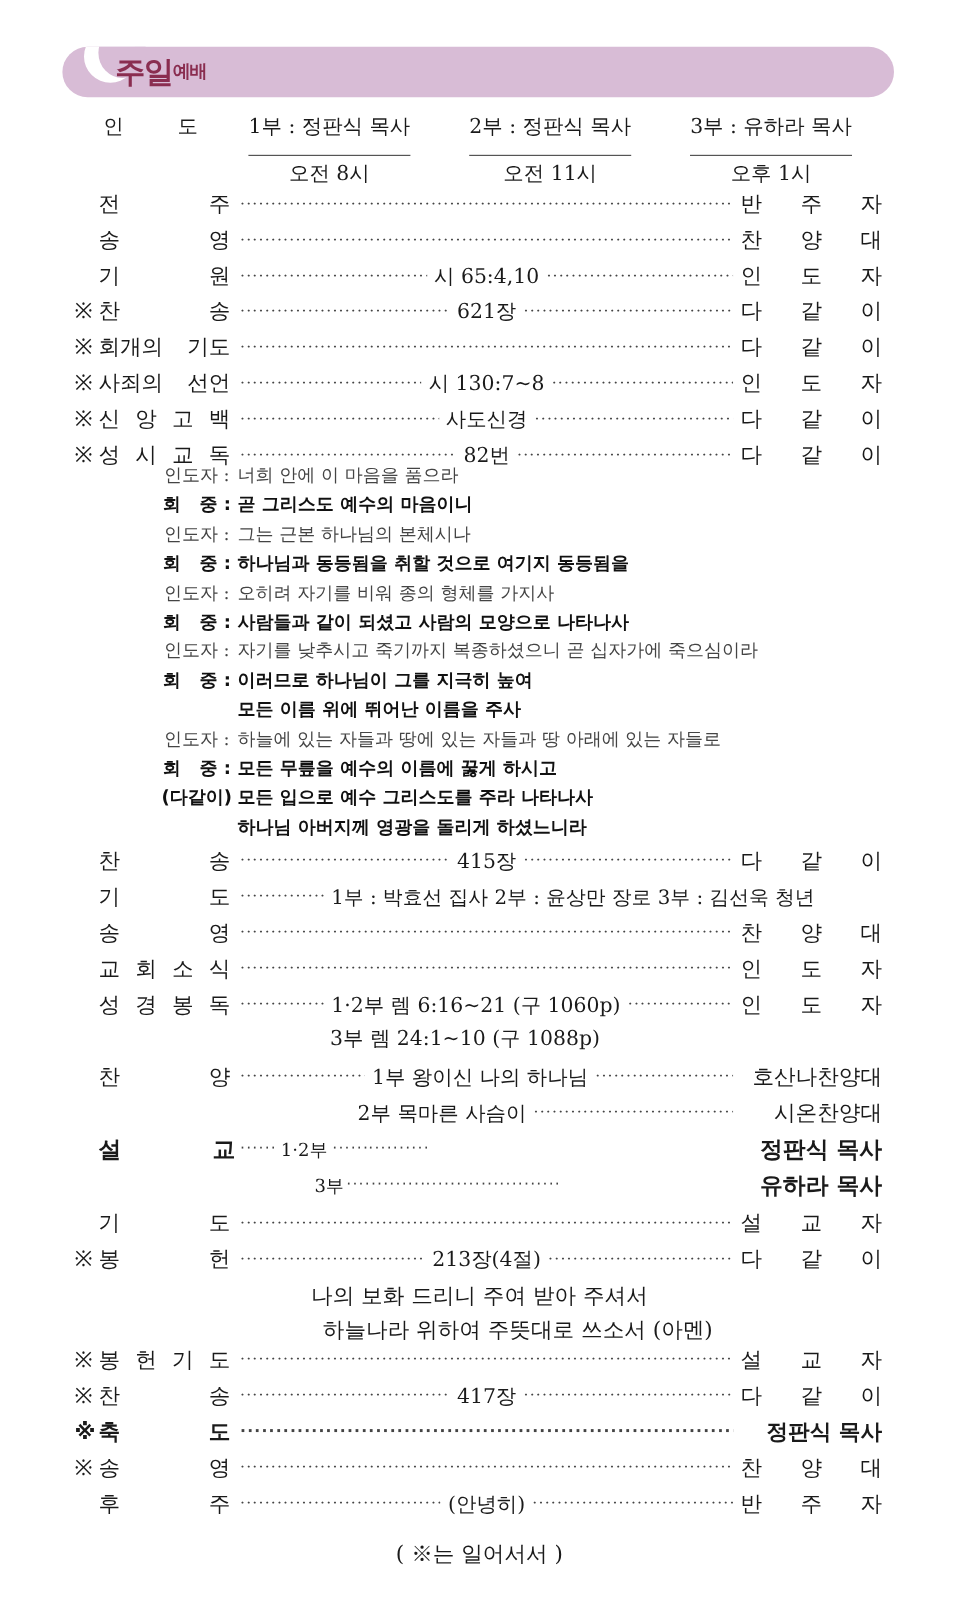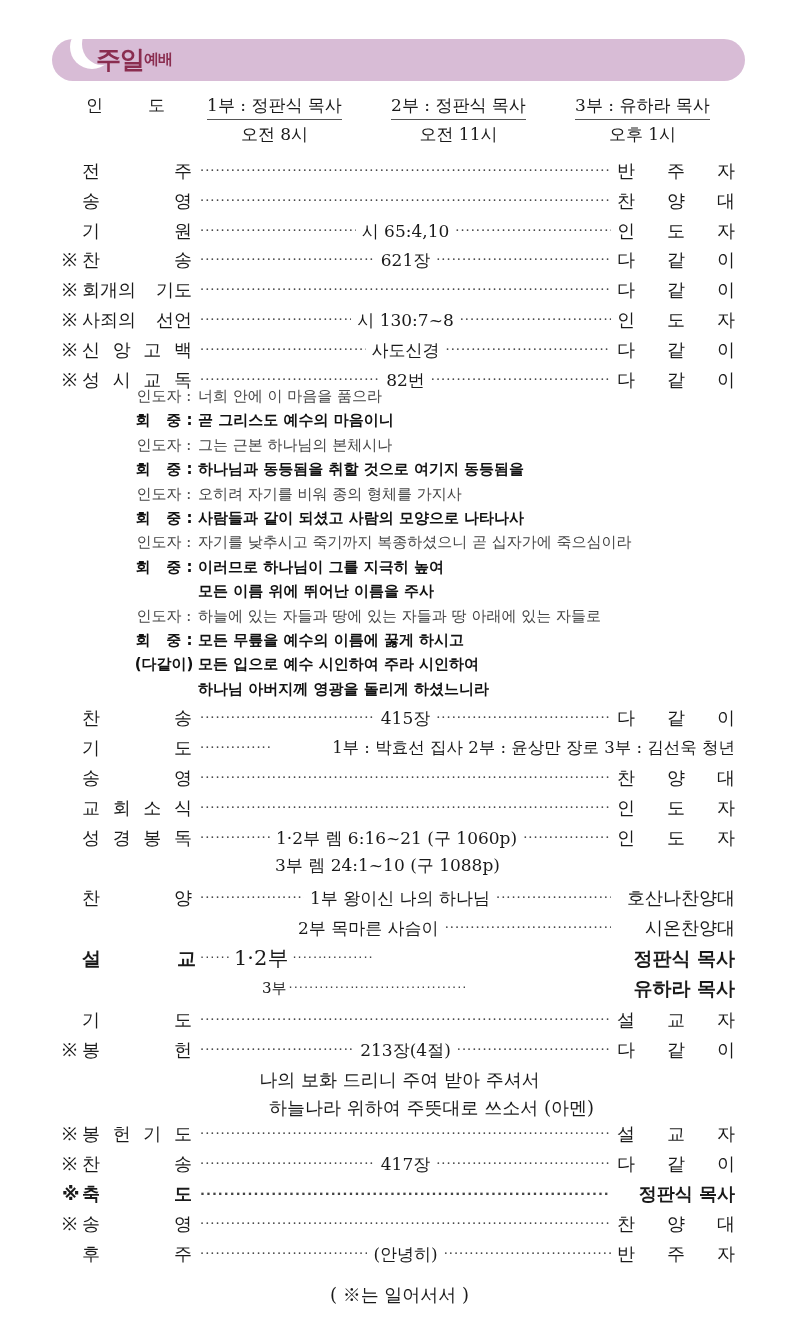--- a/index.html
+++ b/index.html
@@ -13,21 +13,21 @@
             border-radius:50%; background:#d8bcd6; }
   .header .title { position:absolute; left:44px; top:4px; font-family:"DejaVu Sans","Liberation Sans",sans-serif;
             font-weight:bold; color:#8a2d50; letter-spacing:-1px; }
   .header .title .big { font-size:25px;margin-top:24px; }
   .header .title .small { font-size:15px; vertical-align:4px; }
 
   .leaders-row { position:absolute; left:62px; top:94px; width:673px; font-size:17px; }
   .leaders-row .lbl { position:absolute; left:24px; top:0; }
   .leaders-row .lbl2 { position:absolute; left:86px; top:0; }
   .svc { position:absolute; top:0; text-align:center; }
-  .svc .who { border-bottom:1px solid #555; padding-bottom:2px; display:inline-block; white-space:nowrap; }
+  .svc .who { border-bottom:1px solid #555; padding-bottom:12px; display:inline-block; white-space:nowrap; }
   .svc .time { display:block; margin-top:3px; }
 
   .row { position:absolute; left:62px; width:673px; height:28px; font-size:18px; line-height:28px; white-space:nowrap; }
   .row .mark { position:absolute; left:0; top:0; }
   .row .left { position:absolute; left:20px; top:0; width:110px; display:flex; justify-content:space-between; }
   .row .dots { position:absolute; left:138px; right:124px; top:0; overflow:hidden; color:#333;
                display:flex; justify-content:center; align-items:center; }
   .row .dots .fill { flex:1; overflow:hidden; letter-spacing:1px; font-size:13px; color:#444; }
   .row .dots .mid { padding:0 6px; font-size:17px; color:#1a1a1a; }
   .row .right { position:absolute; right:0; top:0; width:118px; display:flex; justify-content:space-between; }
@@ -213,21 +213,21 @@
     <div class="resp congr" style="top: 408.4px;"><span class="who" style="font-weight: bold; white-space: pre;">회   중 :</span><span>곧 그리스도 예수의 마음이니</span></div>
     <div class="resp leader" style="top: 432.8px;"><span class="who" style="white-space: pre;">인도자 :</span><span>그는 근본 하나님의 본체시나</span></div>
     <div class="resp congr" style="top: 457.2px;"><span class="who" style="font-weight: bold; white-space: pre;">회   중 :</span><span>하나님과 동등됨을 취할 것으로 여기지 동등됨을</span></div>
     <div class="resp leader" style="top: 481.6px;"><span class="who" style="white-space: pre;">인도자 :</span><span>오히려 자기를 비워 종의 형체를 가지사</span></div>
     <div class="resp congr" style="top: 506px;"><span class="who" style="font-weight: bold; white-space: pre;">회   중 :</span><span>사람들과 같이 되셨고 사람의 모양으로 나타나사</span></div>
     <div class="resp leader" style="top: 530.4px;"><span class="who" style="white-space: pre;">인도자 :</span><span>자기를 낮추시고 죽기까지 복종하셨으니 곧 십자가에 죽으심이라</span></div>
     <div class="resp congr" style="top: 554.8px;"><span class="who" style="font-weight: bold; white-space: pre;">회   중 :</span><span>이러므로 하나님이 그를 지극히 높여</span></div>
     <div class="resp congr" style="top: 579.2px;"><span class="who" style="font-weight: bold; white-space: pre;"></span><span>모든 이름 위에 뛰어난 이름을 주사</span></div>
     <div class="resp leader" style="top: 603.6px;"><span class="who" style="white-space: pre;">인도자 :</span><span>하늘에 있는 자들과 땅에 있는 자들과 땅 아래에 있는 자들로</span></div>
     <div class="resp congr" style="top: 628px;"><span class="who" style="font-weight: bold; white-space: pre;">회   중 :</span><span>모든 무릎을 예수의 이름에 꿇게 하시고</span></div>
-    <div class="resp congr" style="top: 652.4px;"><span class="who" style="font-weight: bold; white-space: pre;">(다같이)</span><span>모든 입으로 예수 시인하여 주라 시인하여</span></div>
+    <div class="resp congr" style="top: 652.4px;"><span class="who" style="font-weight: bold; white-space: pre;">(다같이)</span><span>모든 입으로 예수 그리스도를 주라 나타나사</span></div>
     <div class="resp congr" style="top: 676.8px;"><span class="who" style="font-weight: bold; white-space: pre;"></span><span>하나님 아버지께 영광을 돌리게 하셨느니라</span></div>
   </div>
 
 <div>
 
   <div class="row" style="top:704px;">
     <span class="mark"></span>
     <span class="left">
         <span>찬</span>
         <span>송</span>
@@ -244,21 +244,21 @@
       </span>
   </div>
 
   <div class="row" style="top:734px;">
     <span class="left">
         <span>기</span>
         <span>도</span>
       </span>
     <span class="dots" style="right:0;">
         <span class="fill" style="flex:0 0 70px;">··························</span>
-        <span class="mid" style="font-size:16.5px;padding-right:0;flex:1;text-align:right;">1부 : 박효선 집사  2부 : 윤상만 장로  3부 : 김선욱 청년</span>
+        <span class="mid" style="font-size:16.5px;padding-right:0;flex:1;text-align:left;">1부 : 박효선 집사  2부 : 윤상만 장로  3부 : 김선욱 청년</span>
       </span>
   </div>
 
   <div class="row" style="top:764px;">
     <span class="left">
         <span>송</span>
         <span>영</span>
       </span>
     <span class="dots">
         <span class="fill">··············································································································</span>
@@ -327,21 +327,21 @@
     <span class="right text">시온찬양대</span>
   </div>
 
   <div class="row bold" style="top:944px;font-size:19px;">
     <span class="left" style="width:114px;">
         <span>설</span>
         <span>교</span>
       </span>
     <span class="dots" style="right:124px;font-weight:normal;">
         <span class="fill" style="flex:0 0 30px;">···········</span>
-        <span class="mid" style="font-family:'DejaVu Serif',serif;font-weight:normal;font-size:21px;padding:0 4px;">1·2부</span>
+        <span class="mid" style="font-family:'DejaVu Serif',serif;font-weight:normal;font-size:15px;padding:0 4px;">1·2부</span>
         <span class="fill" style="flex:0 0 30px;">···········</span>
         <span class="fill">··········</span>
       </span>
     <span class="right text" style="font-size:19px;">정판식 목사</span>
   </div>
   <div class="row bold" style="top:974px;font-size:19px;">
     <span class="dots" style="left:198px;right:124px;font-weight:normal;align-items:flex-end;">
         <span class="mid" style="font-family:'DejaVu Serif',serif;font-weight:normal;font-size:15px;padding:0 2px;">3부</span>
         <span class="fill" style="flex:0 0 66px;">·························</span>
         <span class="fill">······················</span>

